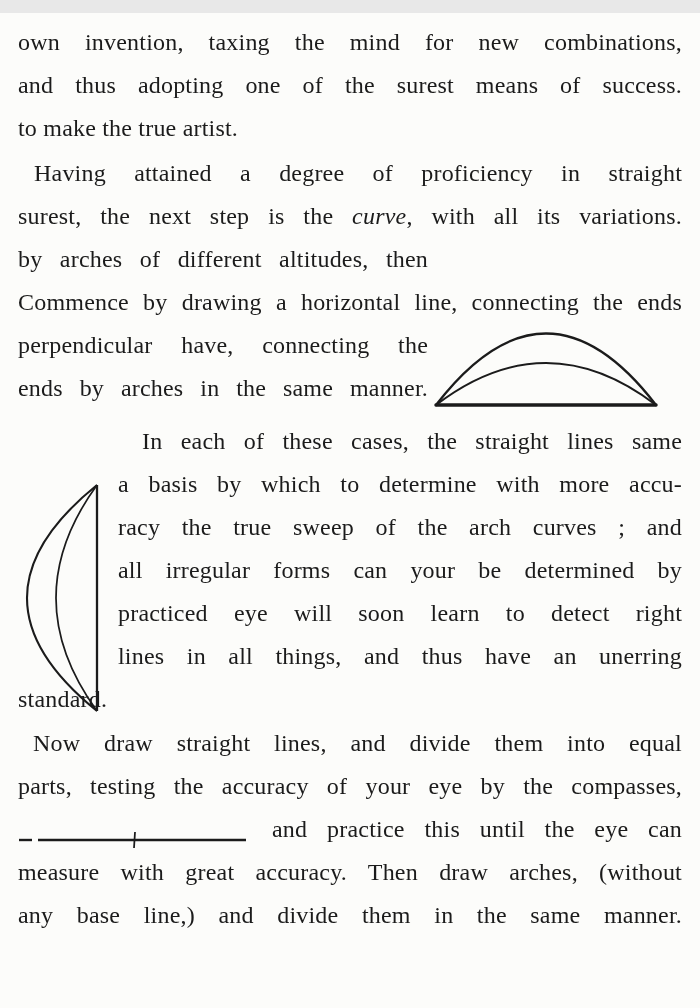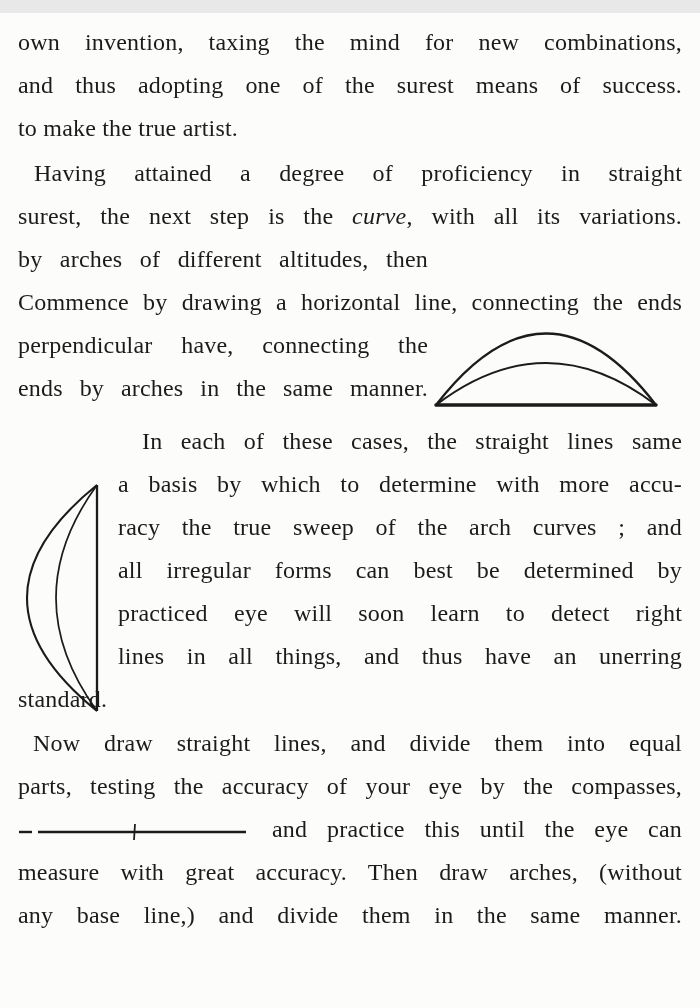--- a/index.html
+++ b/index.html
@@ -26,21 +26,21 @@
   .ln-end { text-align-last: left; }
   .ind-p2 { text-indent: 16px; }
   .ind-p3 { text-indent: 24px; }
   .ind-p4 { text-indent: 15px; }
   .para-2 { margin-top: 2px; }
   .para-3 { margin-top: 10px; }
   .para-4 { margin-top: 1px; }
   .wrap-right { margin-right: 254px; }   
   .wrap-left  { margin-left: 100px; }    
   .fig-abs { position: absolute; }
-  .figline { display: flex; align-items: center; }
+  .figline { display: flex; align-items: flex-end; }
   .figline .figsvg { flex: none; margin-top: 4px; }
   .figline .after-fig {
     flex: 1; display: block; margin-left: 24px;
     white-space: nowrap; text-align: justify; text-align-last: justify;
   }
   i { font-style: italic; }
   svg { display: block; }
 </style>
 </head>
 <body>
@@ -59,21 +59,21 @@
     <div class="ln wrap-right">by arches of different altitudes, then</div>
     <div class="ln">Commence by drawing a horizontal line, connecting the ends</div>
     <div class="ln wrap-right">perpendicular have, connecting the</div>
     <div class="ln wrap-right">ends by arches in the same manner.</div>
   </div>
 
   <div class="para-3">
     <div class="ln wrap-left ind-p3">In each of these cases, the straight lines same</div>
     <div class="ln wrap-left">a basis by which to determine with more accu-</div>
     <div class="ln wrap-left">racy the true sweep of the arch curves ; and</div>
-    <div class="ln wrap-left">all irregular forms can best be determined by</div>
+    <div class="ln wrap-left">all irregular forms can your be determined by</div>
     <div class="ln wrap-left">practiced eye will soon learn to detect right</div>
     <div class="ln wrap-left">lines in all things, and thus have an unerring</div>
     <div class="ln ln-end">standard.</div>
   </div>
 
   <div class="para-4">
     <div class="ln ind-p4">Now draw straight lines, and divide them into equal</div>
     <div class="ln">parts, testing the accuracy of your eye by the compasses,</div>
     <div class="ln figline">
       <svg class="figsvg" width="230" height="22" viewBox="0 0 230 22">

